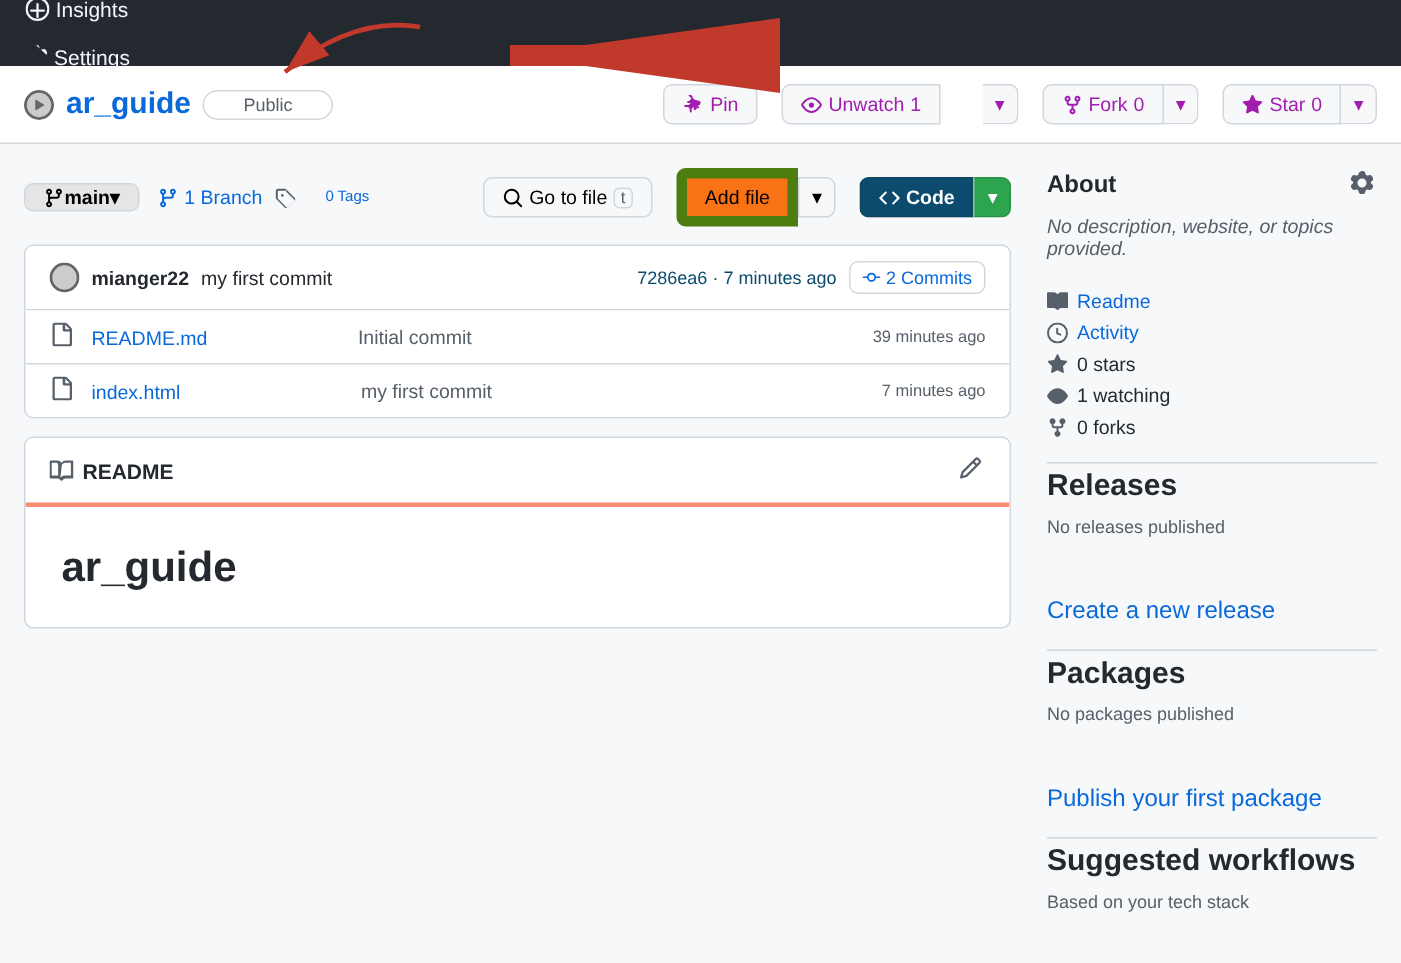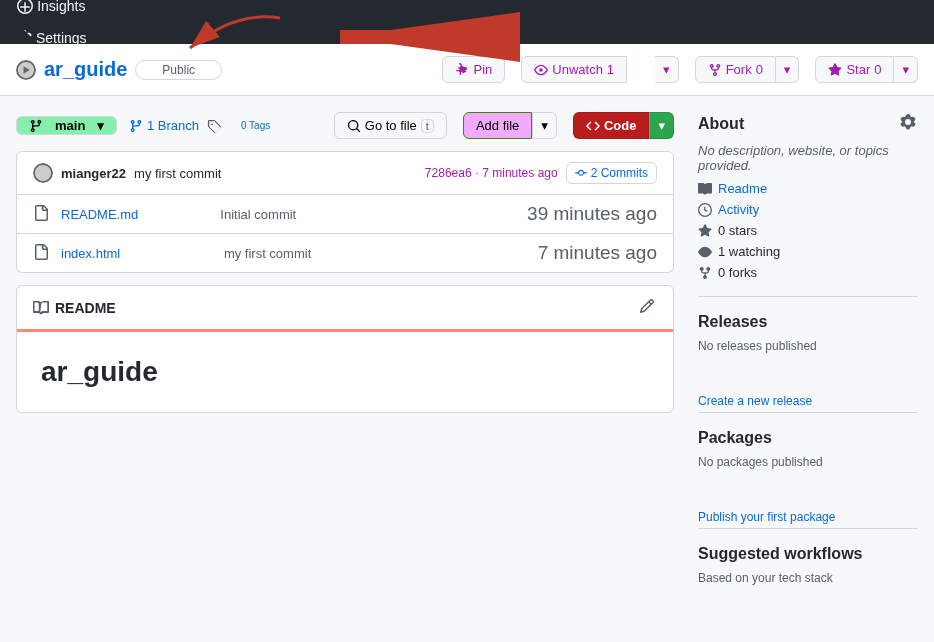--- a/index.html
+++ b/index.html
@@ -21,68 +21,68 @@
     .btn-split { border-left: none; border-radius: 0 6px 6px 0; padding: 5px 8px; }
     .btn-main { border-radius: 6px 0 0 6px; }
 
     
     .main-layout { display: flex; gap: 0; max-width: 1280px; margin: 0 auto; padding: 16px; gap: 24px; }
     .main-content { flex: 1; min-width: 0; }
     .sidebar { width: 220px; flex-shrink: 0; }
 
     
     .branch-bar { display: flex; align-items: center; gap: 8px; margin-bottom: 12px; flex-wrap: wrap; }
-    .branch-select { display: inline-flex; align-items: center; gap: 12px; padding: 1px 12px; border: 1px solid #d0d7de; border-radius: 6px; background: #86efac; cursor: pointer; font-size: 13px; font-weight: 600; }
+    .branch-select { display: inline-flex; align-items: center; gap: 0; padding: 1px 12px; border: 1px solid #d0d7de; border-radius: 6px; background: #e5e5e5; cursor: pointer; font-size: 13px; font-weight: 600; }
     .branch-info { display: flex; align-items: center; gap: 4px; font-size: 13px; color: #0969da; margin-left: 4px; }
     .branch-info a { color: #0969da; text-decoration: none; display: flex; align-items: center; gap: 4px; }
     .tag-info { display: flex; align-items: center; gap: 20px; font-size: 10px; color: #0969da; }
     .tag-info a { color: #0969da; text-decoration: none; }
     .go-to-file { display: inline-flex; align-items: center; gap: 4px; padding: 5px 12px; border: 1px solid #d0d7de; border-radius: 6px; background: #f6f8fa; font-size: 13px; cursor: pointer; margin-left: auto; }
-    .add-file-btn { display: inline-flex; align-items: center; gap: 4px; padding: 5px 12px; border: 1px solid #4d7c0f; border-radius: 6px 0 0 6px; background: #f0abfc; font-size: 13px; cursor: pointer; }
+    .add-file-btn { display: inline-flex; align-items: center; gap: 4px; padding: 5px 12px; border: 7px solid #4d7c0f; border-radius: 6px 0 0 6px; background: #f97316; font-size: 13px; cursor: pointer; }
     .add-file-split { border-radius: 0 6px 6px 0; border-left: none; padding: 5px 8px; background: #f6f8fa; border: 1px solid #d0d7de; cursor: pointer; }
-    .code-btn { display: inline-flex; align-items: center; gap: 4px; padding: 5px 12px; border-radius: 6px 0 0 6px; background: #b91c1c; color: #fff; font-size: 13px; font-weight: 600; cursor: pointer; border: 1px solid rgba(27,31,36,0.15); }
+    .code-btn { display: inline-flex; align-items: center; gap: 4px; padding: 5px 12px; border-radius: 6px 0 0 6px; background: #0c4a6e; color: #fff; font-size: 13px; font-weight: 600; cursor: pointer; border: 1px solid rgba(27,31,36,0.15); }
     .code-split { border-radius: 0 6px 6px 0; background: #2da44e; color: #fff; font-size: 13px; cursor: pointer; border: 1px solid rgba(27,31,36,0.15); border-left: 1px solid rgba(255,255,255,0.2); padding: 5px 8px; }
 
     
     .commit-bar { background: #fff; border: 1px solid #d0d7de; border-radius: 6px 6px 0 0; padding: 10px 16px; display: flex; align-items: center; gap: 8px; }
     .avatar { width: 20px; height: 20px; border-radius: 50%; background: #ccc; overflow: hidden; display: inline-flex; align-items: center; justify-content: center; }
     .commit-author { font-weight: 600; font-size: 13px; color: #24292f; }
     .commit-message { font-size: 13px; color: #24292f; }
-    .commit-hash { font-size: 12px; color: #a21caf; margin-left: auto; }
+    .commit-hash { font-size: 12px; color: #0c4a6e; margin-left: auto; }
     .commits-link { display: inline-flex; align-items: center; gap: 4px; font-size: 12px; color: #0969da; text-decoration: none; border: 1px solid #d0d7de; border-radius: 6px; padding: 3px 8px; white-space: nowrap; }
 
     
     .file-table { background: #fff; border: 1px solid #d0d7de; border-top: none; border-radius: 0 0 6px 6px; overflow: hidden; }
     .file-row { display: flex; align-items: center; padding: 8px 16px; border-top: 1px solid #d0d7de; gap: 12px; }
     .file-row:first-child { border-top: none; }
     .file-icon { color: #57606a; flex-shrink: 0; }
     .file-name { flex: 1; min-width: 0; }
     .file-name a { color: #0969da; text-decoration: none; font-size: 13px; }
     .file-commit { flex: 2; font-size: 13px; color: #57606a; }
-    .file-time { font-size: 19px; color: #57606a; white-space: nowrap; }
+    .file-time { font-size: 11px; color: #57606a; white-space: nowrap; }
 
     
     .readme-section { background: #fff; border: 1px solid #d0d7de; border-radius: 6px; margin-top: 12px; overflow: hidden; }
     .readme-header { display: flex; align-items: center; justify-content: space-between; padding: 10px 16px; border-bottom: 3px solid #fd8c73; }
     .readme-title { display: flex; align-items: center; gap: 6px; font-size: 14px; font-weight: 600; }
     .readme-content { padding: 24px; }
     .readme-content h1 { font-size: 28px; font-weight: 600; color: #24292f; }
 
     
     .about-section { margin-bottom: 16px; }
     .about-header { display: flex; align-items: center; justify-content: space-between; margin-bottom: 8px; }
     .about-title { font-size: 16px; font-weight: 600; }
-    .about-desc { font-size: 13px; color: #57606a; margin-bottom: 8px; font-style: italic; }
+    .about-desc { font-size: 13px; color: #57606a; margin-bottom: 20px; font-style: italic; }
     .about-item { display: flex; align-items: center; gap: 6px; font-size: 13px; color: #24292f; margin-bottom: 6px; }
     .about-item a { color: #0969da; text-decoration: none; }
     .about-item .icon { color: #57606a; flex-shrink: 0; }
 
-    .section-title { font-size: 16px; font-weight: 600; margin-bottom: 8px; margin-top: 4px; border-top: 1px solid #d0d7de; padding-top: 16px; }
+    .section-title { font-size: 20px; font-weight: 600; margin-bottom: 8px; margin-top: 16px; border-top: 1px solid #d0d7de; padding-top: 4px; }
     .section-text { font-size: 12px; color: #57606a; margin-bottom: 4px; }
-    .section-link { font-size: 12px; color: #0969da; text-decoration: none; display: block; margin-top: 41px; }
+    .section-link { font-size: 16px; color: #0969da; text-decoration: none; display: block; margin-top: 41px; }
 
     
     .lang-bar { height: 8px; border-radius: 4px; background: #e34c26; margin-bottom: 8px; }
     .lang-item { display: flex; align-items: center; gap: 6px; font-size: 12px; }
     .lang-dot { width: 10px; height: 10px; border-radius: 50%; background: #e34c26; flex-shrink: 0; }
 
     
     .gear-btn { background: none; border: none; cursor: pointer; color: #57606a; padding: 2px; }
 
     

